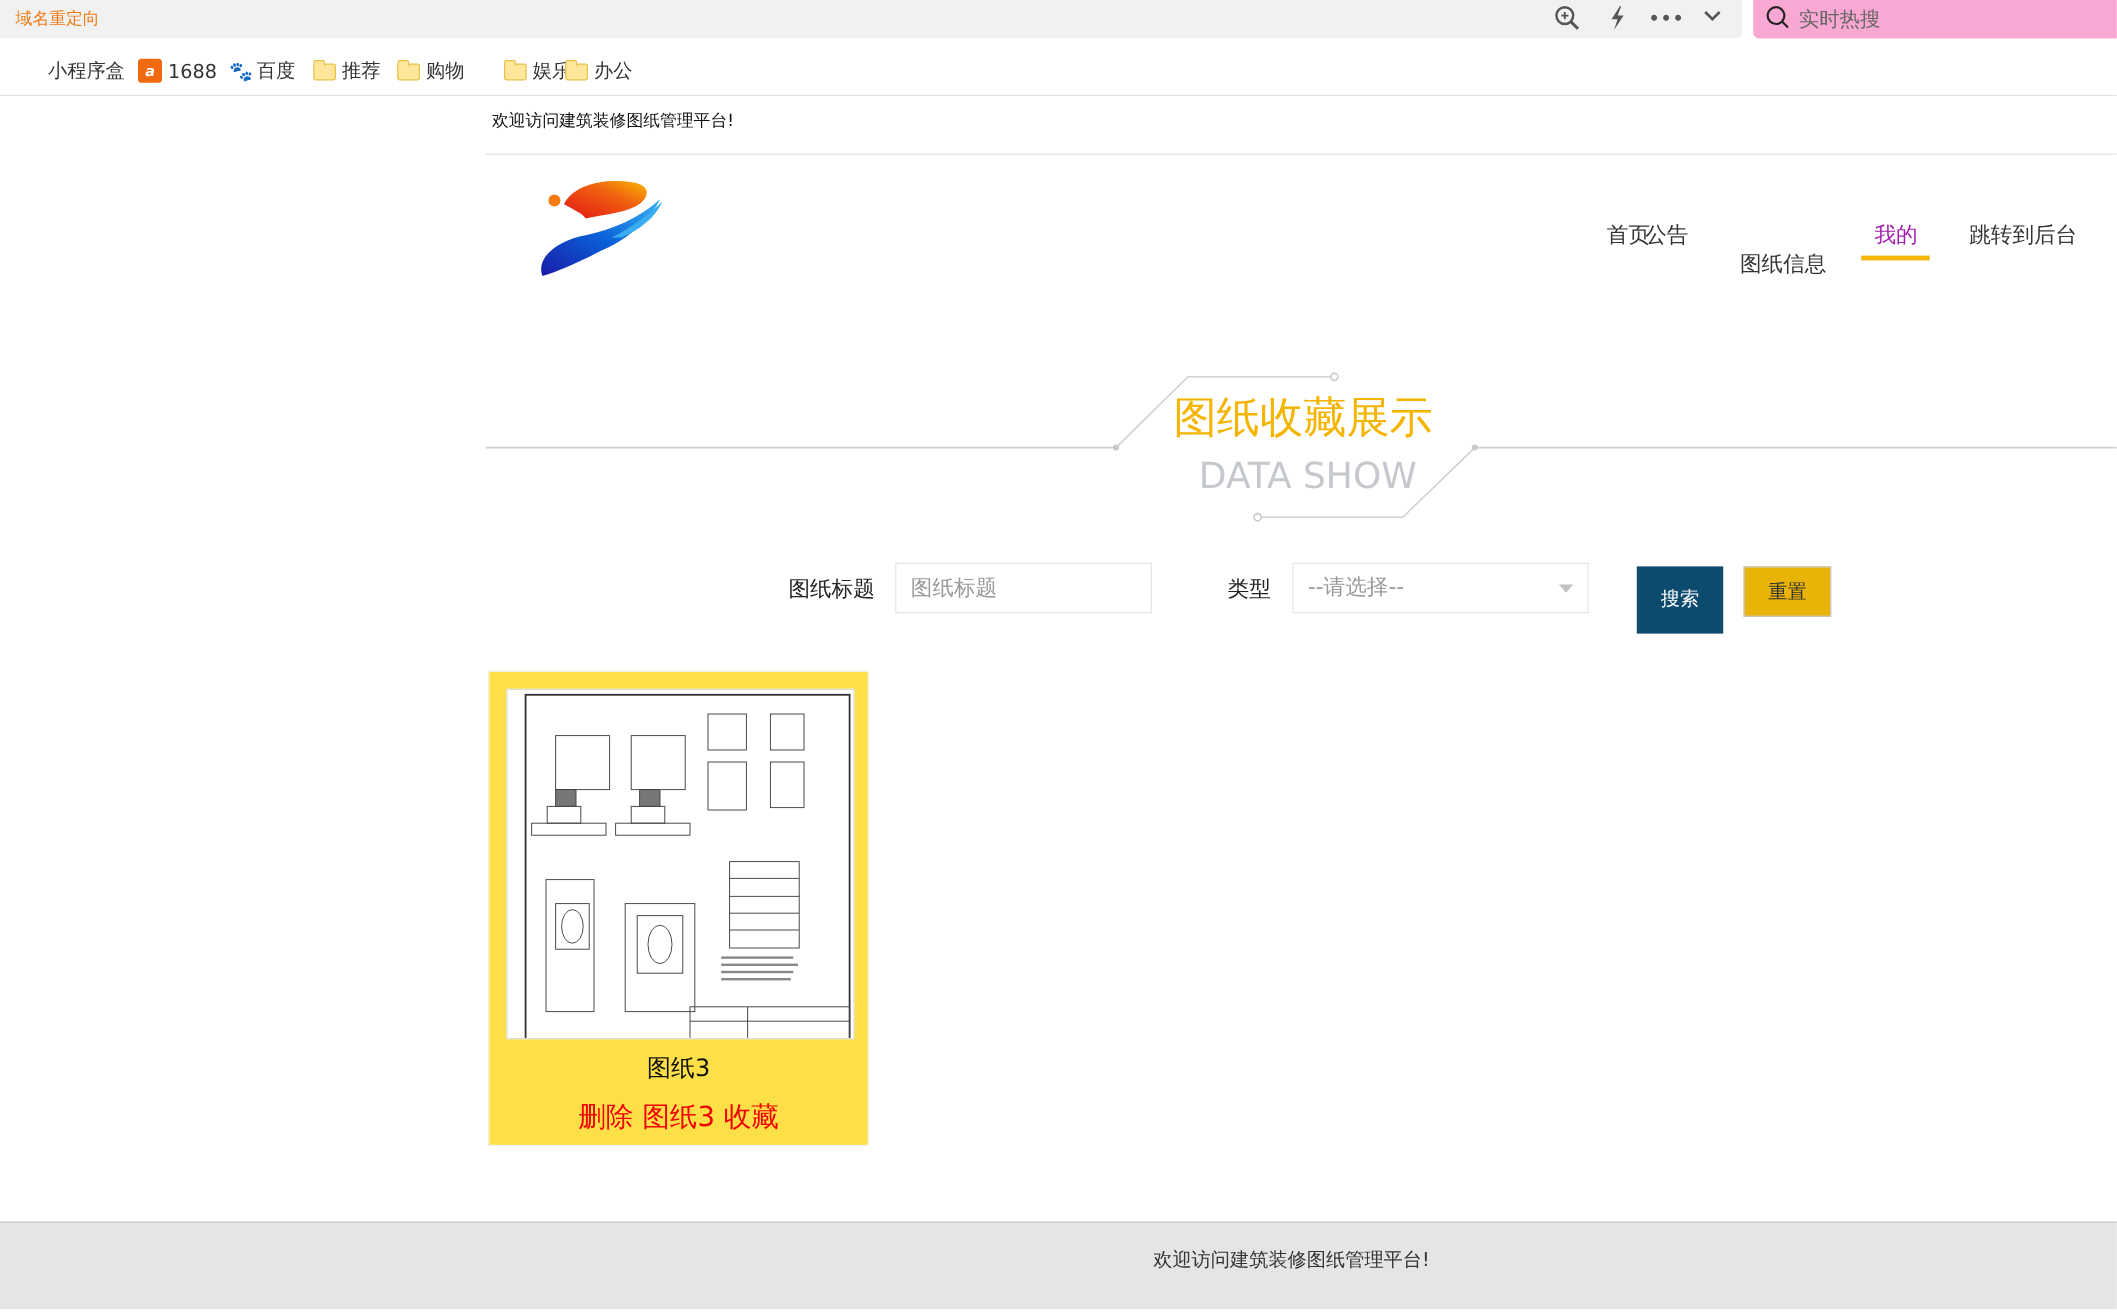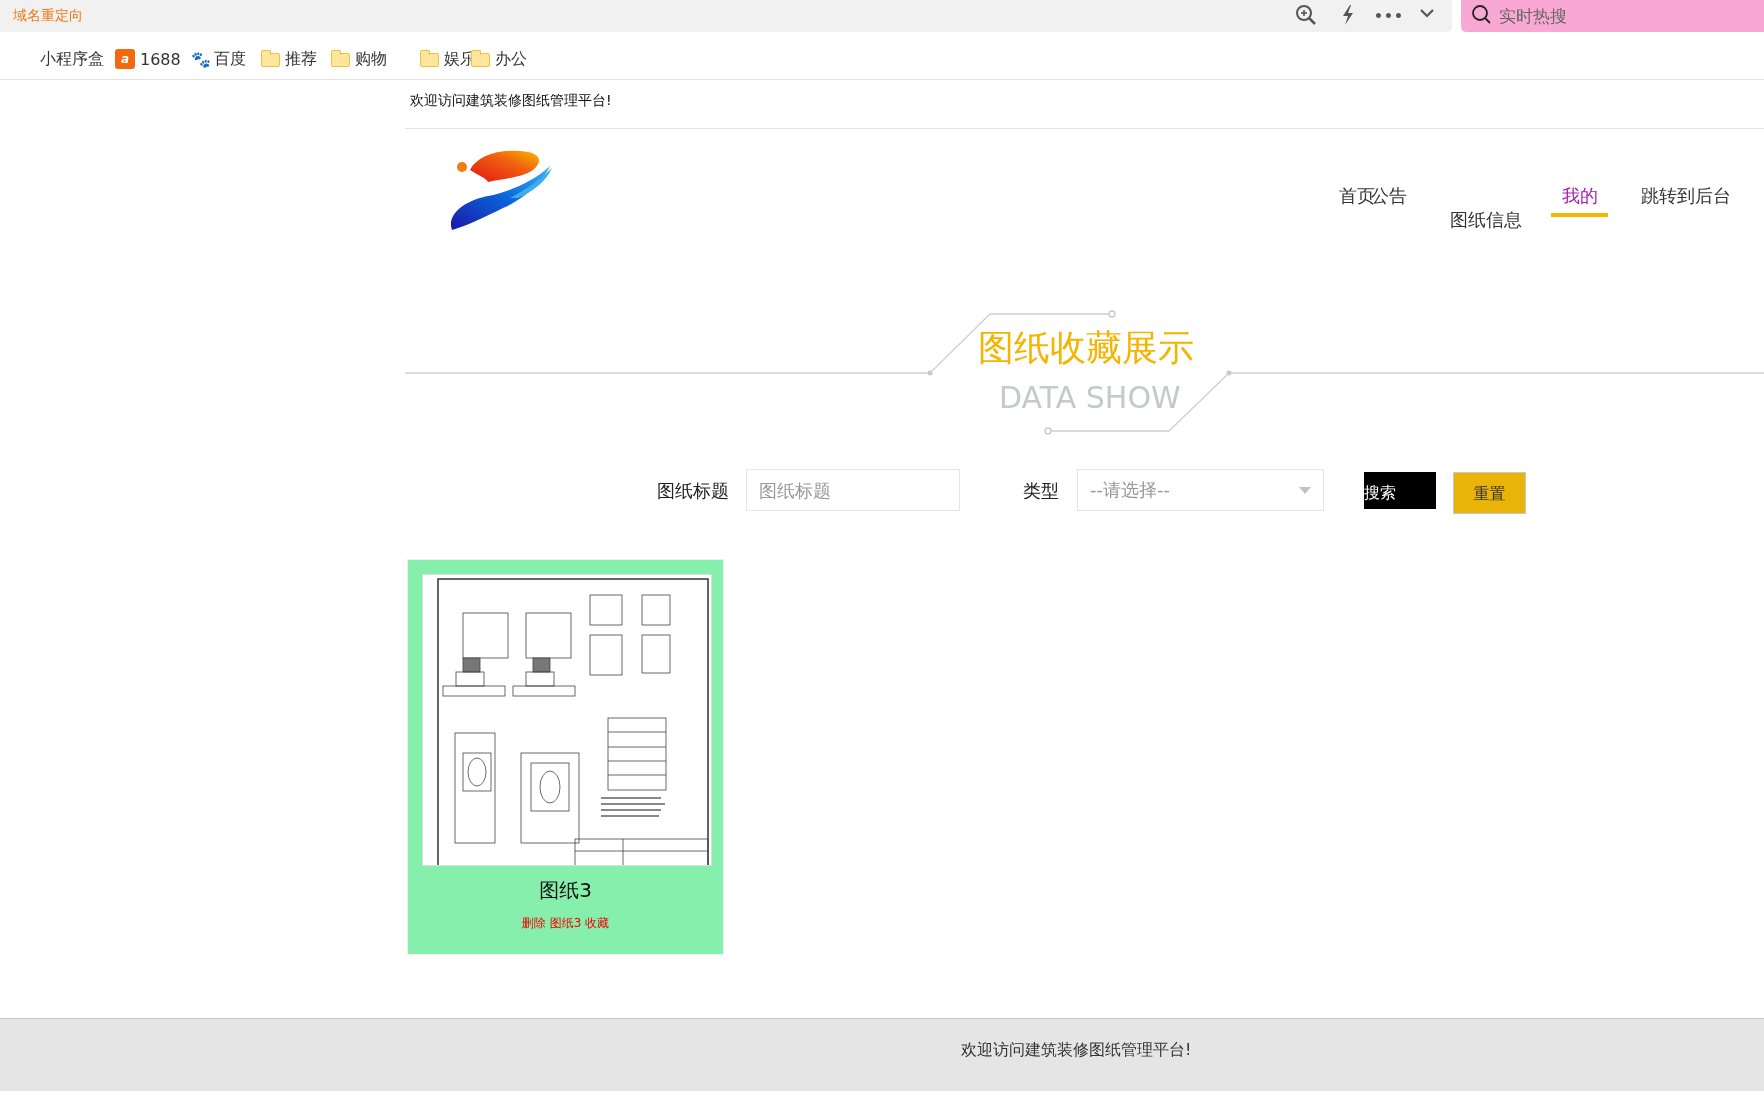--- a/index.html
+++ b/index.html
@@ -40,28 +40,28 @@
   .deco-svg { position: absolute; left: 405px; top: 300px; }
   .title-cn { position: absolute; left: 978px; top: 324px; font-size: 36px; color: #f4b400; letter-spacing: 0; }
   .title-en { position: absolute; left: 999px; top: 380px; font-size: 30px; color: #c5c8cc; font-family: "DejaVu Sans", sans-serif; letter-spacing: 0; }
 
   
   .lbl { position: absolute; font-size: 18px; color: #222; }
   .input { position: absolute; height: 42px; border: 1px solid #e6e6e6; background: #fff; font-size: 18px; color: #999;
     padding-left: 12px; line-height: 40px; font-family: "DejaVu Sans", sans-serif; }
   .input::placeholder { color: #999; }
   .select-arrow { position: absolute; width: 0; height: 0; border-left: 6px solid transparent; border-right: 6px solid transparent; border-top: 7px solid #c2c2c2; }
-  .btn-search { position: absolute; left: 1364px; top: 472px; width: 72px; height: 37px; background: #000000; color: #fff; font-size: 16px; text-align: left; line-height: 42px; border: none; }
+  .btn-search { position: absolute; left: 1364px; top: 472px; width: 72px; height: 56px; background: #0c4a6e; color: #fff; font-size: 16px; text-align: center; line-height: 42px; border: none; }
   .btn-reset { position: absolute; left: 1453px; top: 472px; width: 73px; height: 42px; background: #eab308; color: #333; font-size: 16px; text-align: center; line-height: 42px; border: 1px solid #c8c8c8; }
 
   
-  .card { position: absolute; left: 407px; top: 559px; width: 317px; height: 396px; border: 1px solid #f0f0f0; background: #86efac; }
+  .card { position: absolute; left: 407px; top: 559px; width: 317px; height: 396px; border: 1px solid #f0f0f0; background: #fde047; }
   .card-img { position: absolute; left: 14px; top: 14px; width: 290px; height: 292px; background: #fafafa; border: 1px solid #ddd; overflow: hidden; }
   .card-title { position: absolute; left: 0; top: 317px; width: 100%; text-align: center; font-size: 20px; color: #111; }
-  .card-action { position: absolute; left: 0; top: 355px; width: 100%; text-align: center; font-size: 12px; color: #f30000; }
+  .card-action { position: absolute; left: 0; top: 355px; width: 100%; text-align: center; font-size: 23px; color: #f30000; }
 
   
   .footer { position: absolute; left: 0; top: 1018px; width: 1764px; height: 73px; background: #e5e5e5; border-top: 1px solid #c8c8c8; }
   .footer-text { position: absolute; left: 961px; top: 21px; font-size: 16px; color: #333; }
 </style>
 </head>
 <body>
 
 <div class="addrbar">
   <span class="redirect">域名重定向</span>

